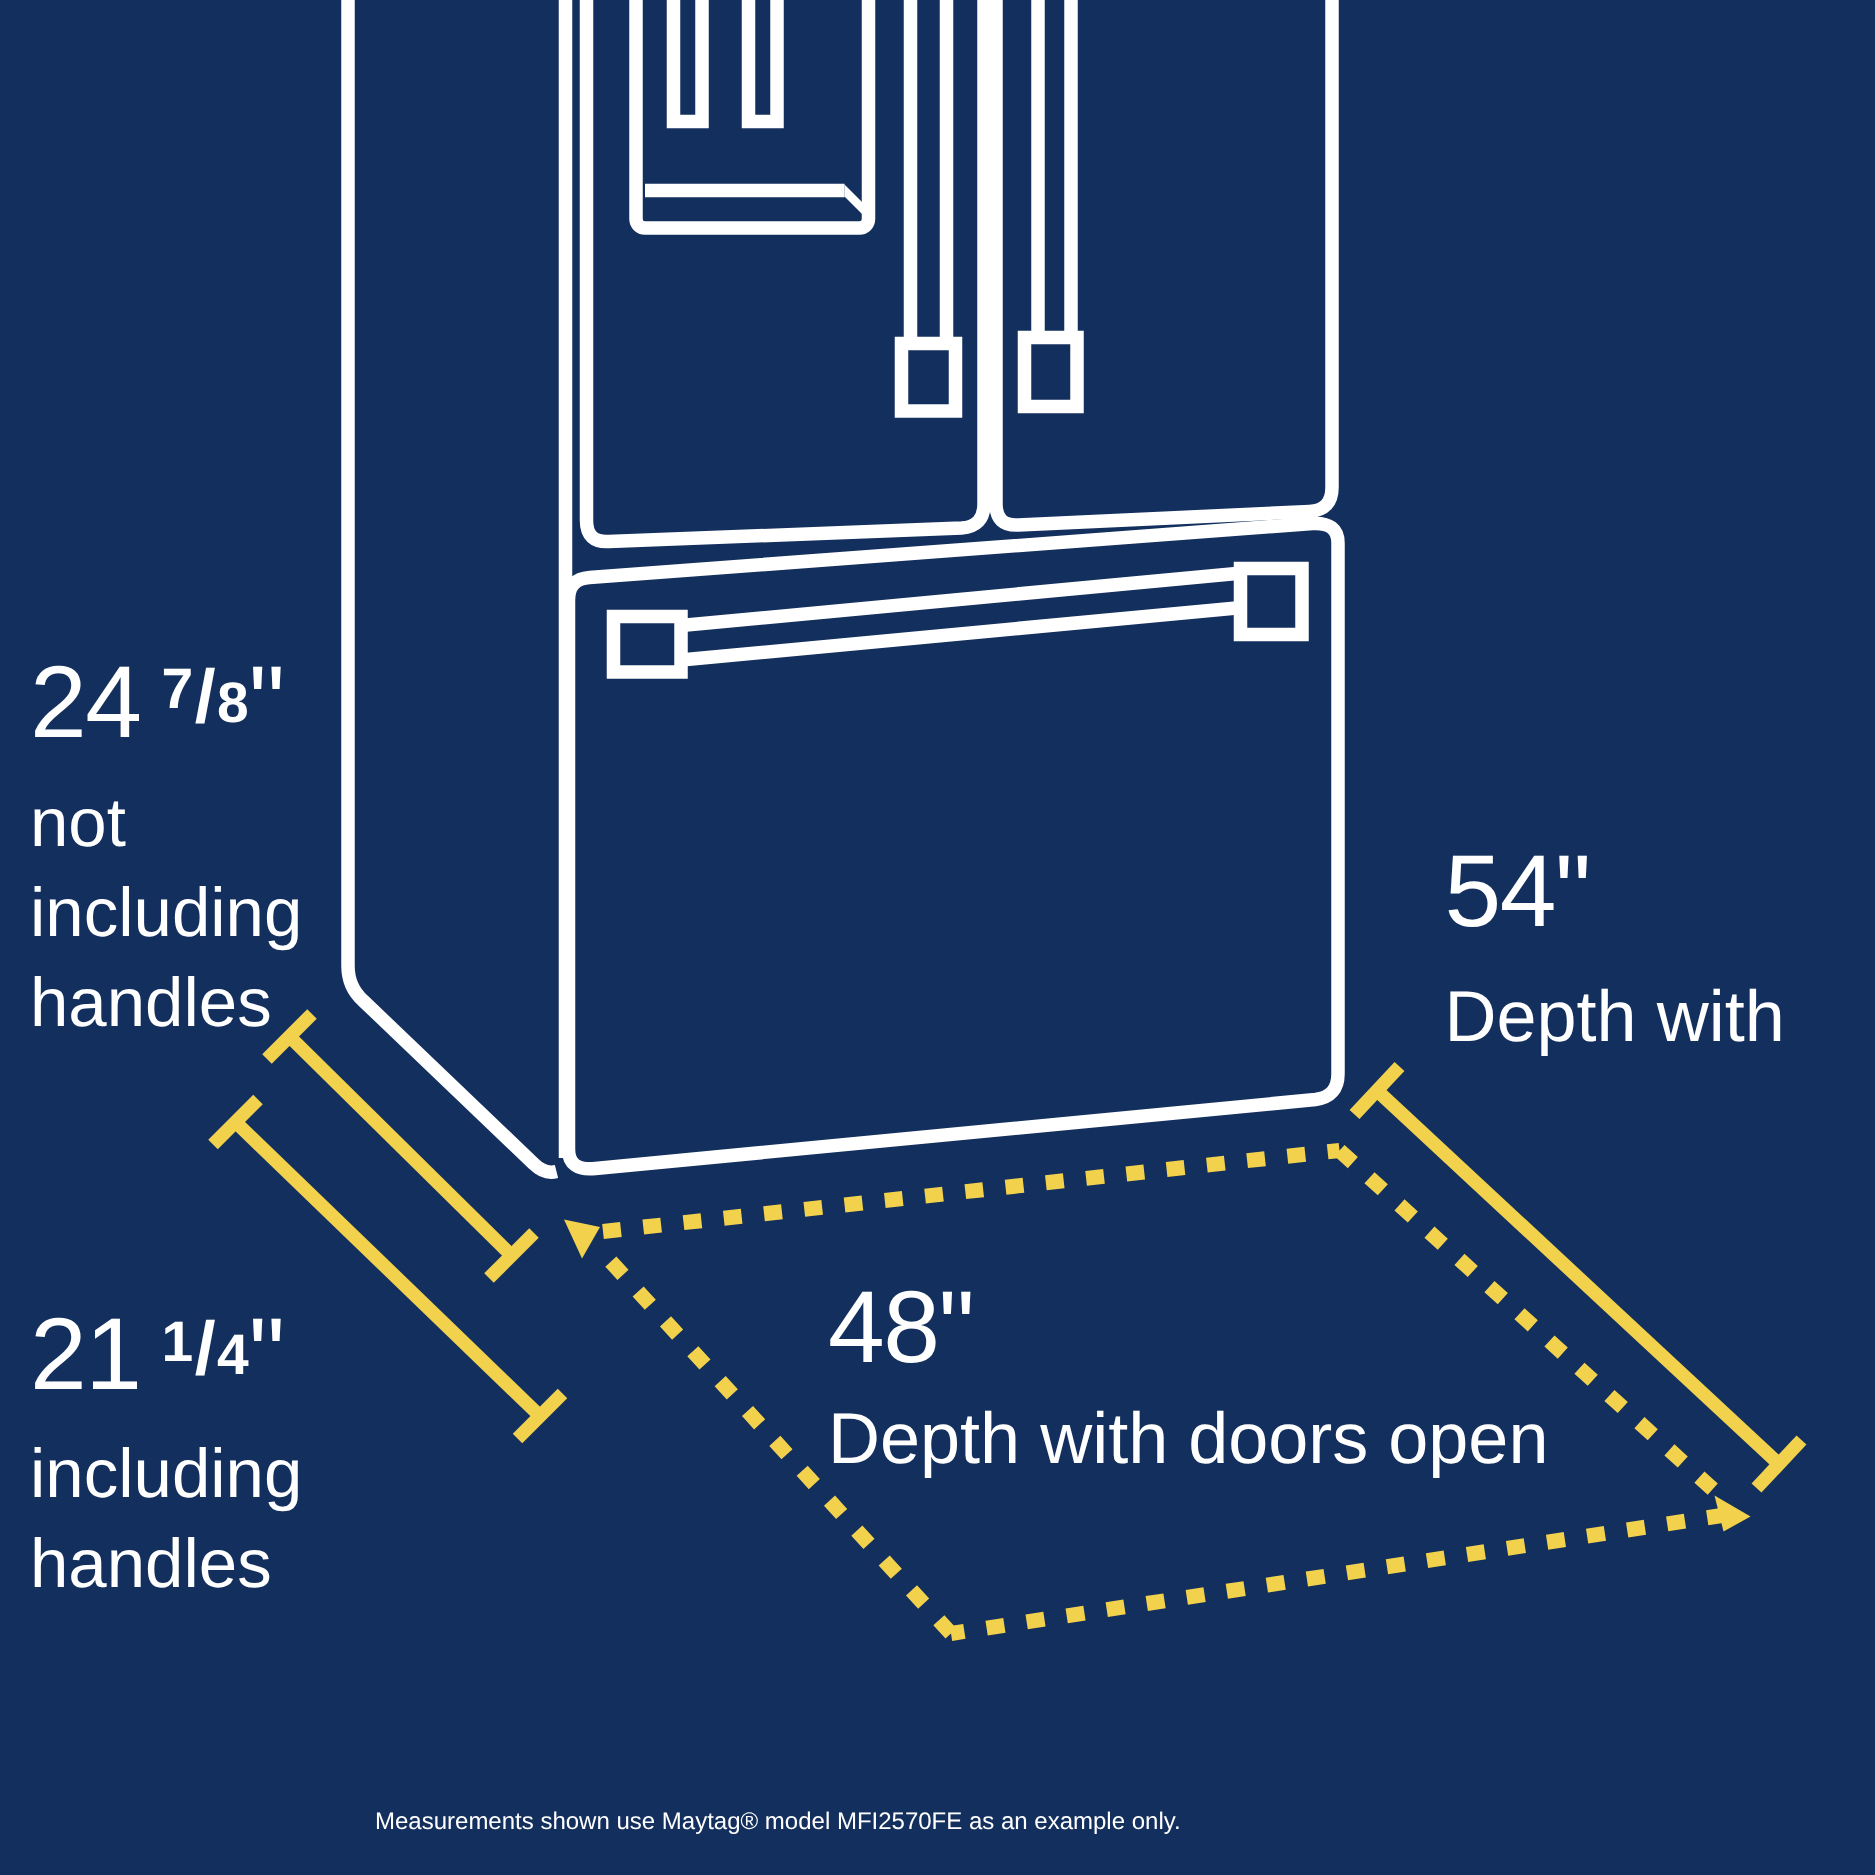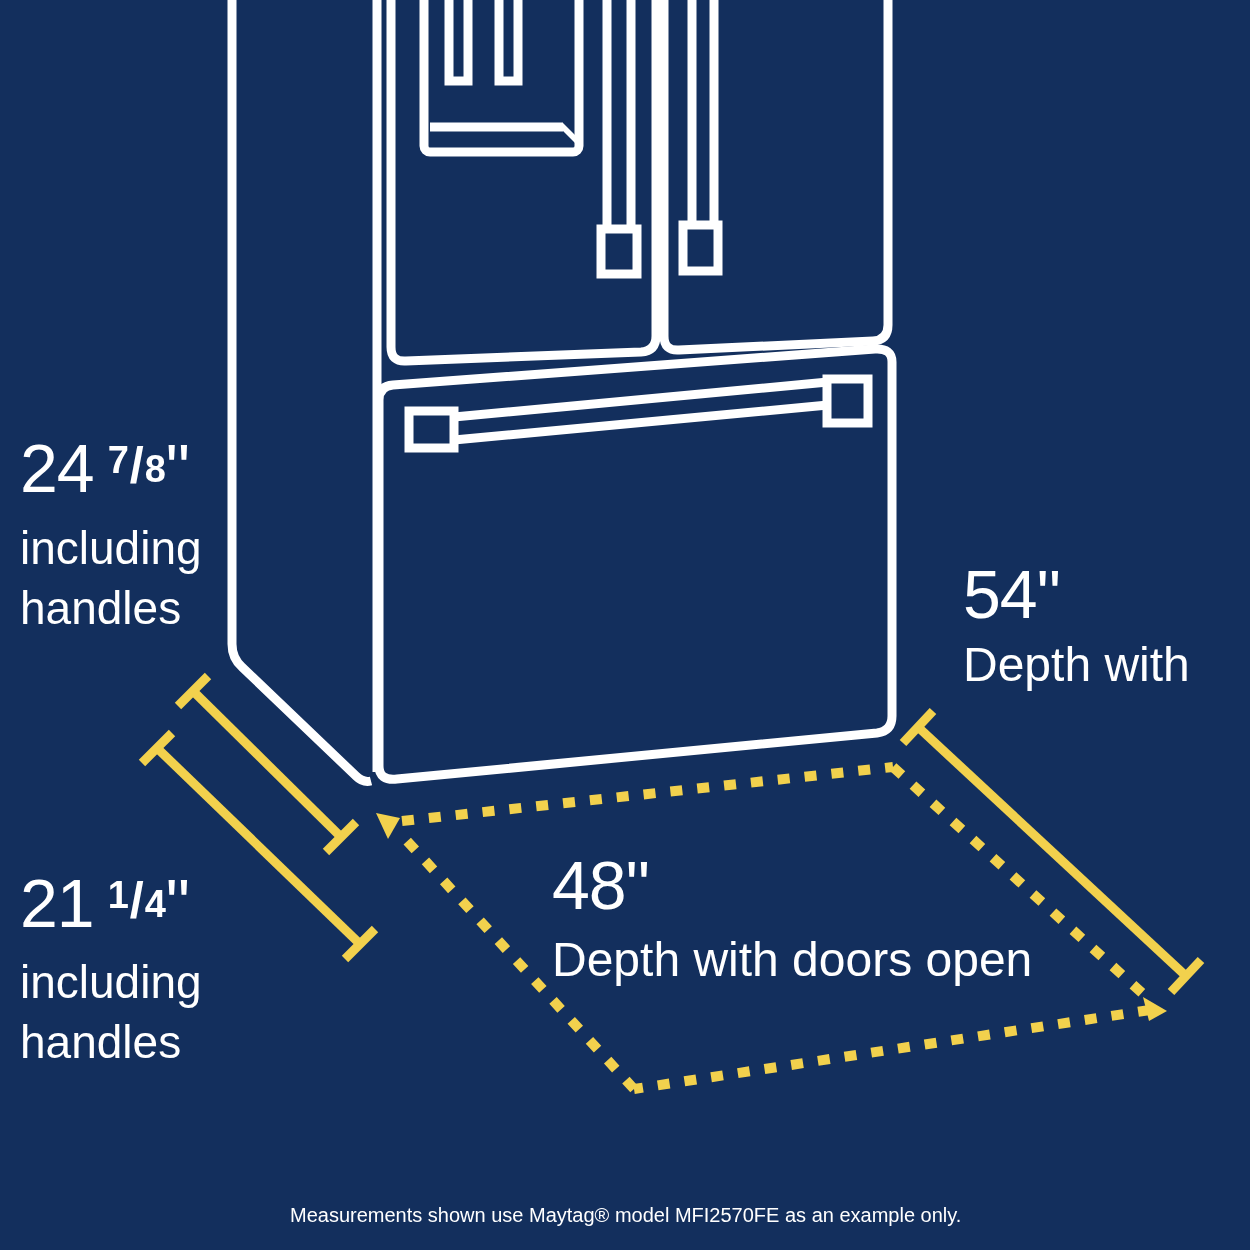--- a/index.html
+++ b/index.html
@@ -18,22 +18,22 @@
   .y{stroke:var(--accent); fill:none; stroke-width:9;}
   .ydash{stroke:var(--accent); fill:none; stroke-width:10; stroke-dasharray:12 15;}
   .yf{fill:var(--accent); stroke:none;}
   .label{position:absolute; white-space:nowrap;}
   .dim-value{font-size:68px; line-height:68px; letter-spacing:-1px;}
   .frac{margin-left:14px; letter-spacing:0;font-weight:bold;}
   .frac .num{font-size:38px; position:relative; top:-19px;}
   .frac .slash{font-size:50px; position:relative; top:-10px; margin:0 1px;}
   .frac .den{font-size:38px; position:relative; top:-10px;}
   .cap-l{font-size:46px; line-height:60px; margin-top:5px;}
-  .cap-r{font-size:48px; line-height:67px; margin-top:3px;}
-  .footnote{font-size:20px; line-height:28px;margin-left:40px;}
+  .cap-r{font-size:48px; line-height:67px; margin-top:17px;}
+  .footnote{font-size:16px; line-height:28px;}
 </style>
 </head>
 <body>
 
 <div class="stage">
 
   <svg viewBox="0 0 1250 1250" width="1250" height="1250">
 
     <g>
       <path class="w" d="M 232 -8 L 232 644 Q 232 658 242 667 L 356 776 Q 363 783 371 781"></path>
@@ -97,20 +97,21 @@
         <path class="ydash" d="M 634 1089 L 398 831"></path>
         <path class="yf" d="M 376 813 L 400 818 L 388 839 Z"></path>
         <path class="yf" d="M 1167 1011 L 1143 997 L 1149 1021 Z"></path>
       </g>
     </g>
   </svg>
 
   <div class="label" style="left:20px; top:434px;">
     <div class="dim-value"><span>24</span><span class="frac"><span class="num">7</span><span class="slash">/</span><span class="den">8</span></span><span class="unit">"</span></div>
     <div class="cap-l">
+      <div>not</div>
       <div>including</div>
       <div>handles</div>
     </div>
   </div>
 
   <div class="label" style="left:20px; top:869px;">
     <div class="dim-value"><span>21</span><span class="frac"><span class="num">1</span><span class="slash">/</span><span class="den">4</span></span><span class="unit">"</span></div>
     <div class="cap-l" style="margin-top:4px;">
       <div>including</div>
       <div>handles</div>

